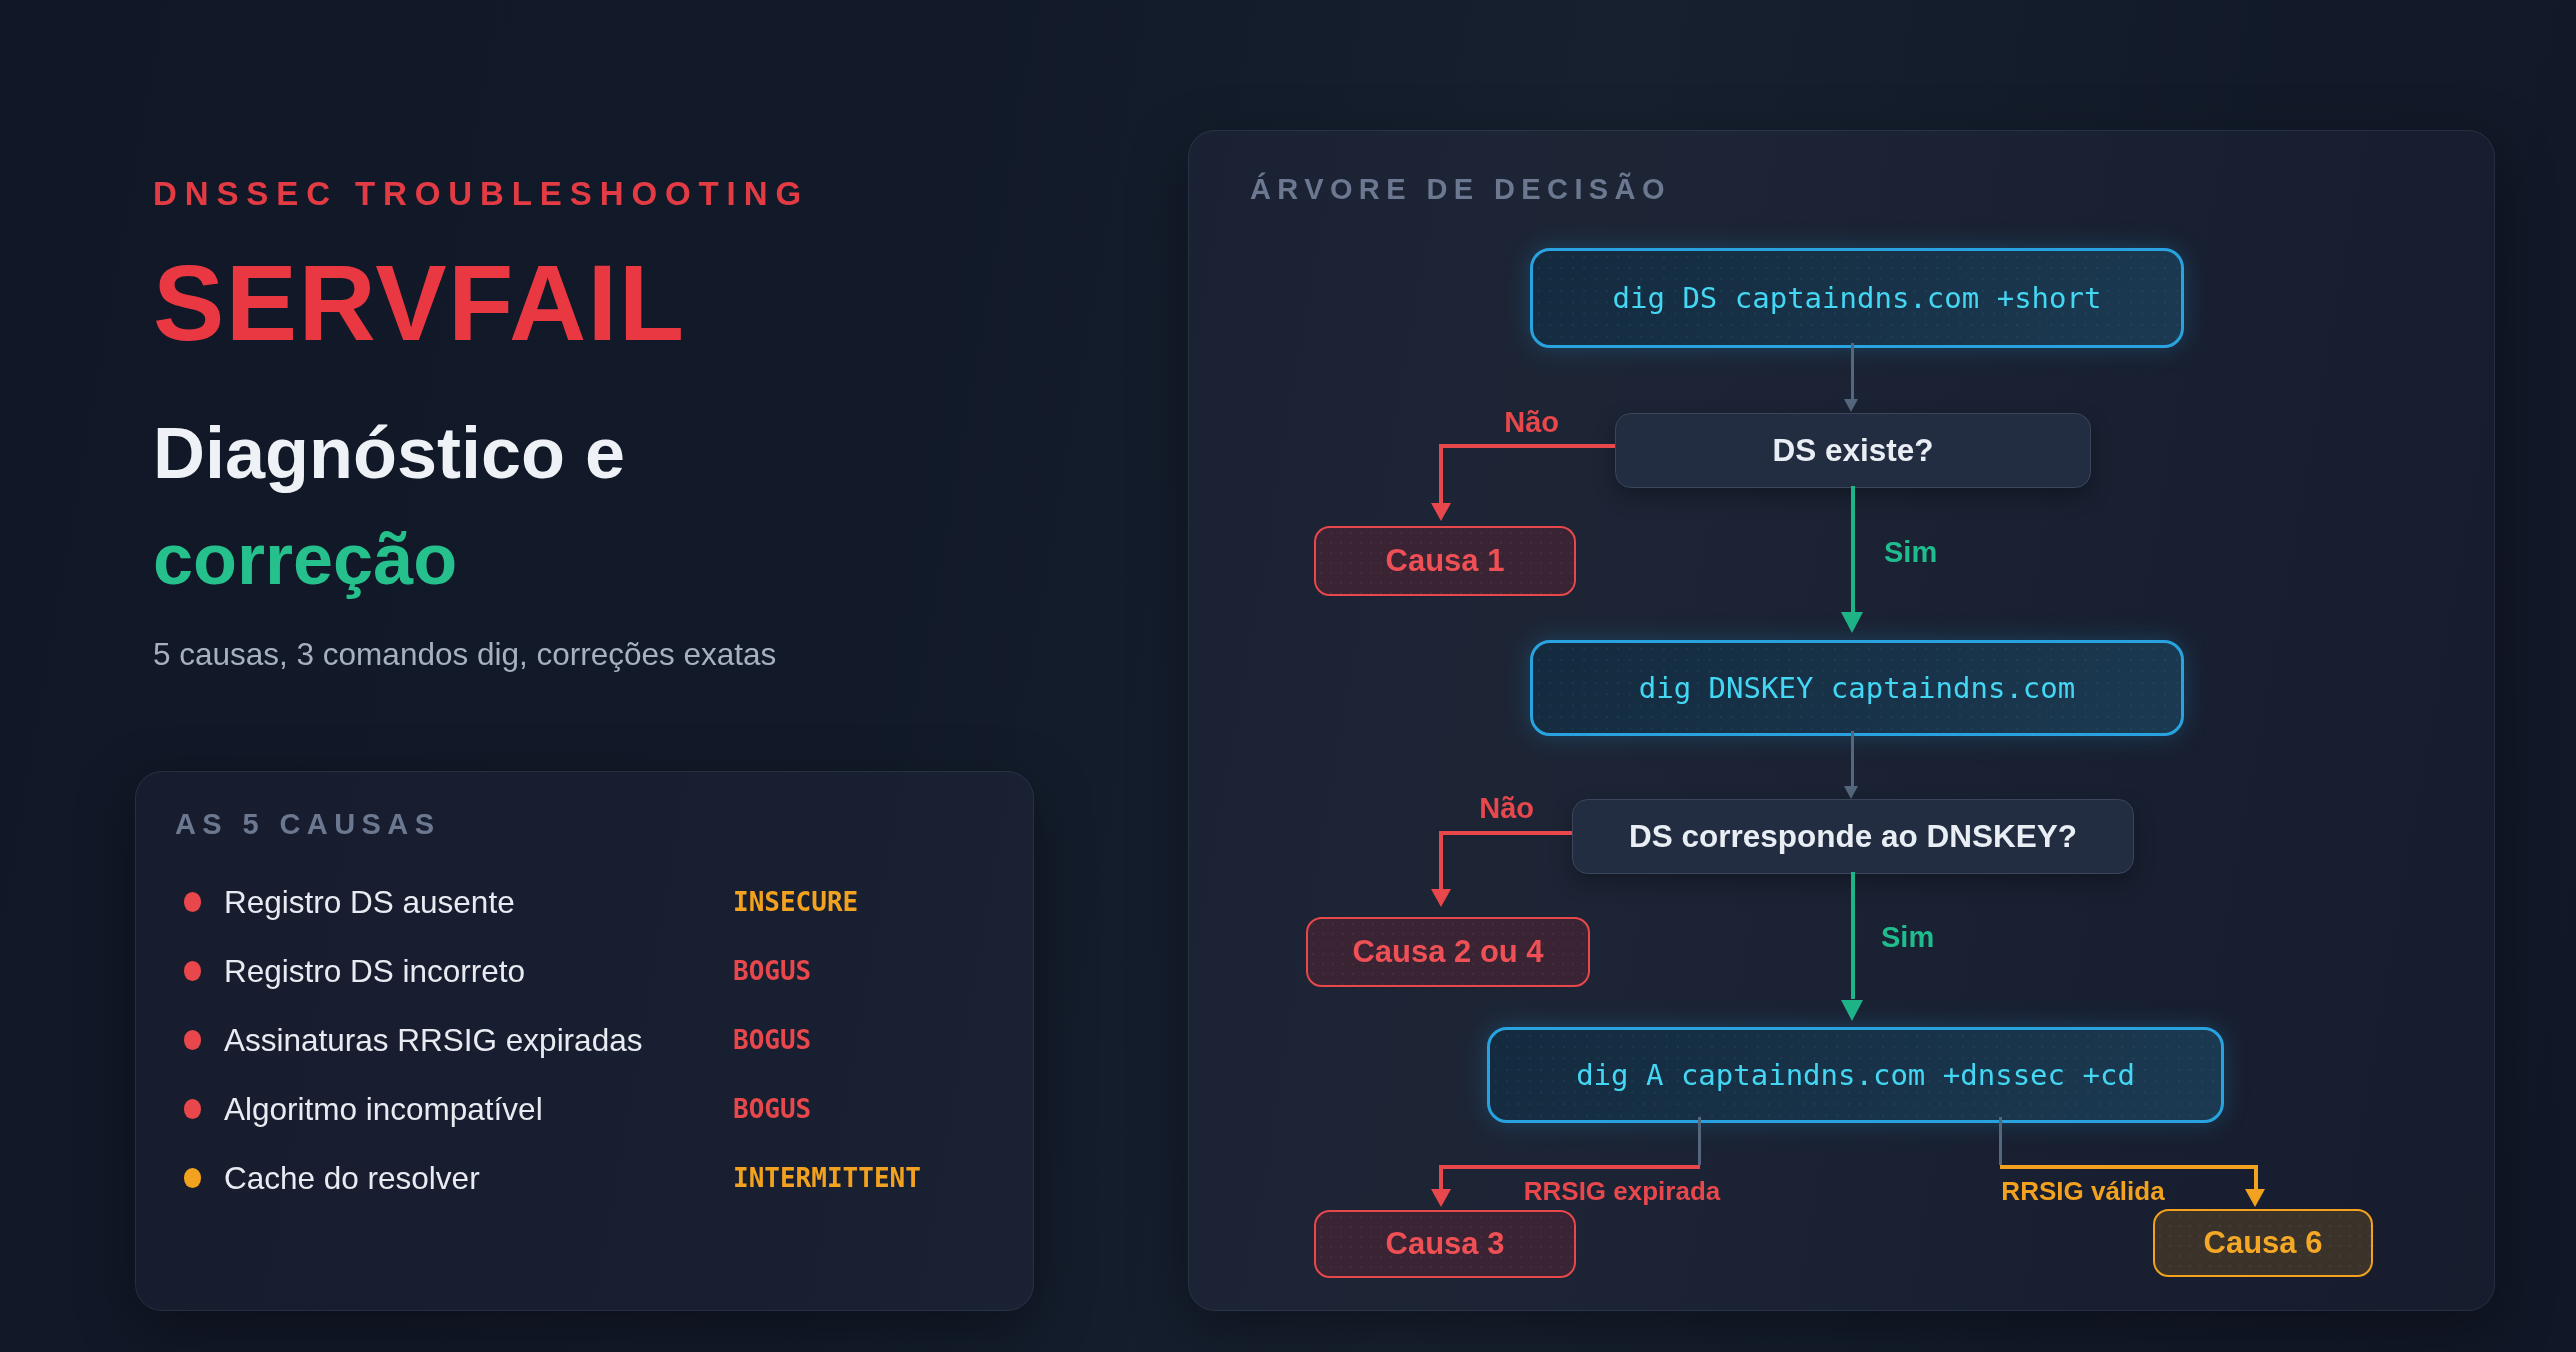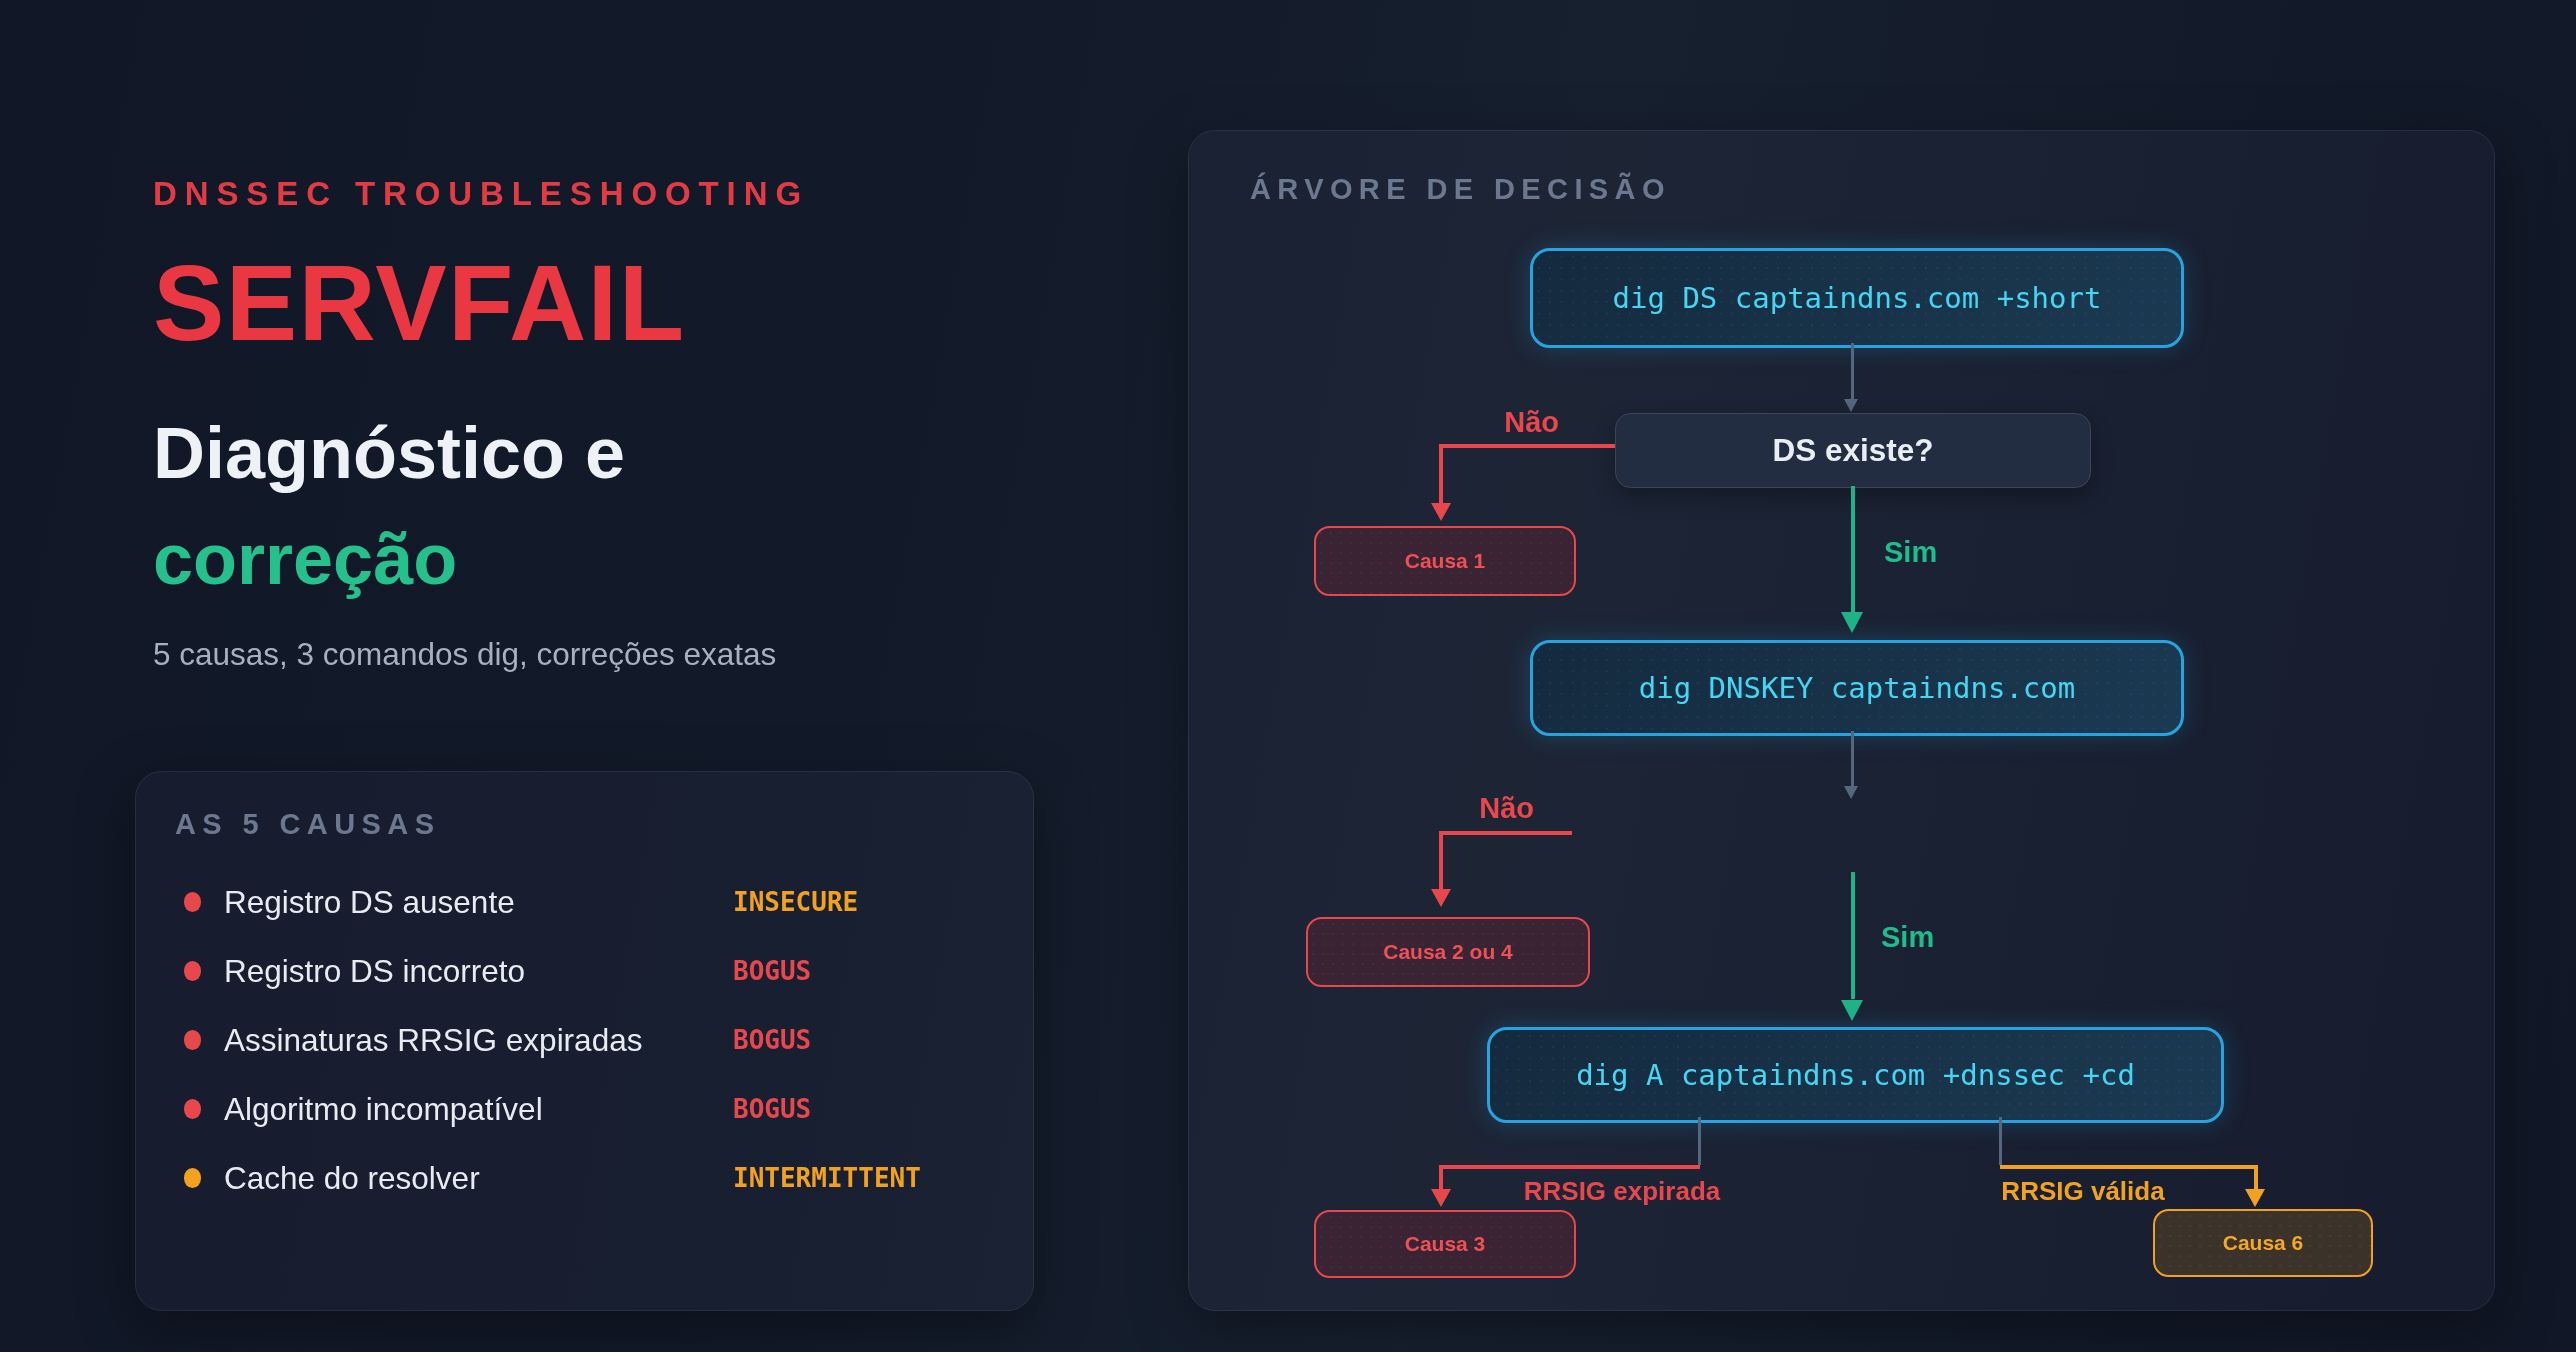--- a/index.html
+++ b/index.html
@@ -52,21 +52,21 @@
   }
   .q-box{
     background:#232d41;border:1.4px solid #3b465d;border-radius:15.7px;
     box-shadow:0 8.6px 21.5px rgba(0,0,0,0.30);
     display:flex;align-items:center;justify-content:center;
     font-size:31.5px;font-weight:600;color:#e9edf4;
   }
   .cause-box{
     border-radius:15.7px;border:2.9px solid;
     display:flex;align-items:center;justify-content:center;
-    font-size:21px;font-weight:700;
+    font-size:31px;font-weight:700;
     background-image:radial-gradient(rgba(200,200,220,0.06) 1.1px,transparent 1.1px);
     background-size:10px 10px;
   }
   .cause-box.red{border-color:#e8474c;background-color:#3a2332;color:#ef5056;}
   .cause-box.orange{border-color:#f3a21f;background-color:#3b332a;color:#f4a825;}
   
   .line{position:absolute;}
   .l-slate{background:#54677c;}
   .l-red{background:#e8474c;}
   .l-green{background:#1eb487;}
@@ -147,20 +147,21 @@
 
     <div class="edge-label yes-label" style="left:695px;top:405px;">Sim</div>
     <div class="line l-green" style="left:662px;top:355px;width:3.6px;height:126px;"></div>
     <div class="ah ah-green" style="left:652px;top:481px;"></div>
 
     <div class="abs cmd-box" style="left:341px;top:509px;width:648px;height:90px;">dig DNSKEY captaindns.com</div>
 
     <div class="line l-slate" style="left:662px;top:600px;width:2.9px;height:56px;"></div>
     <div class="ah ah-slate" style="left:655px;top:655px;"></div>
 
+    <div class="abs q-box" style="left:383px;top:668px;width:560px;height:73px;">DS corresponde ao DNSKEY?</div>
 
     <div class="edge-label no-label" style="left:238px;top:661px;">Não</div>
     <div class="line l-red" style="left:253px;top:700px;width:130px;height:4.3px;"></div>
     <div class="line l-red" style="left:250px;top:700px;width:4.3px;height:59px;"></div>
     <div class="ah ah-red" style="left:242px;top:758px;"></div>
 
     <div class="abs cause-box red" style="left:117px;top:786px;width:280px;height:66px;">Causa 2 ou 4</div>
 
     <div class="edge-label yes-label" style="left:692px;top:790px;">Sim</div>
     <div class="line l-green" style="left:662px;top:741px;width:3.6px;height:127px;"></div>

